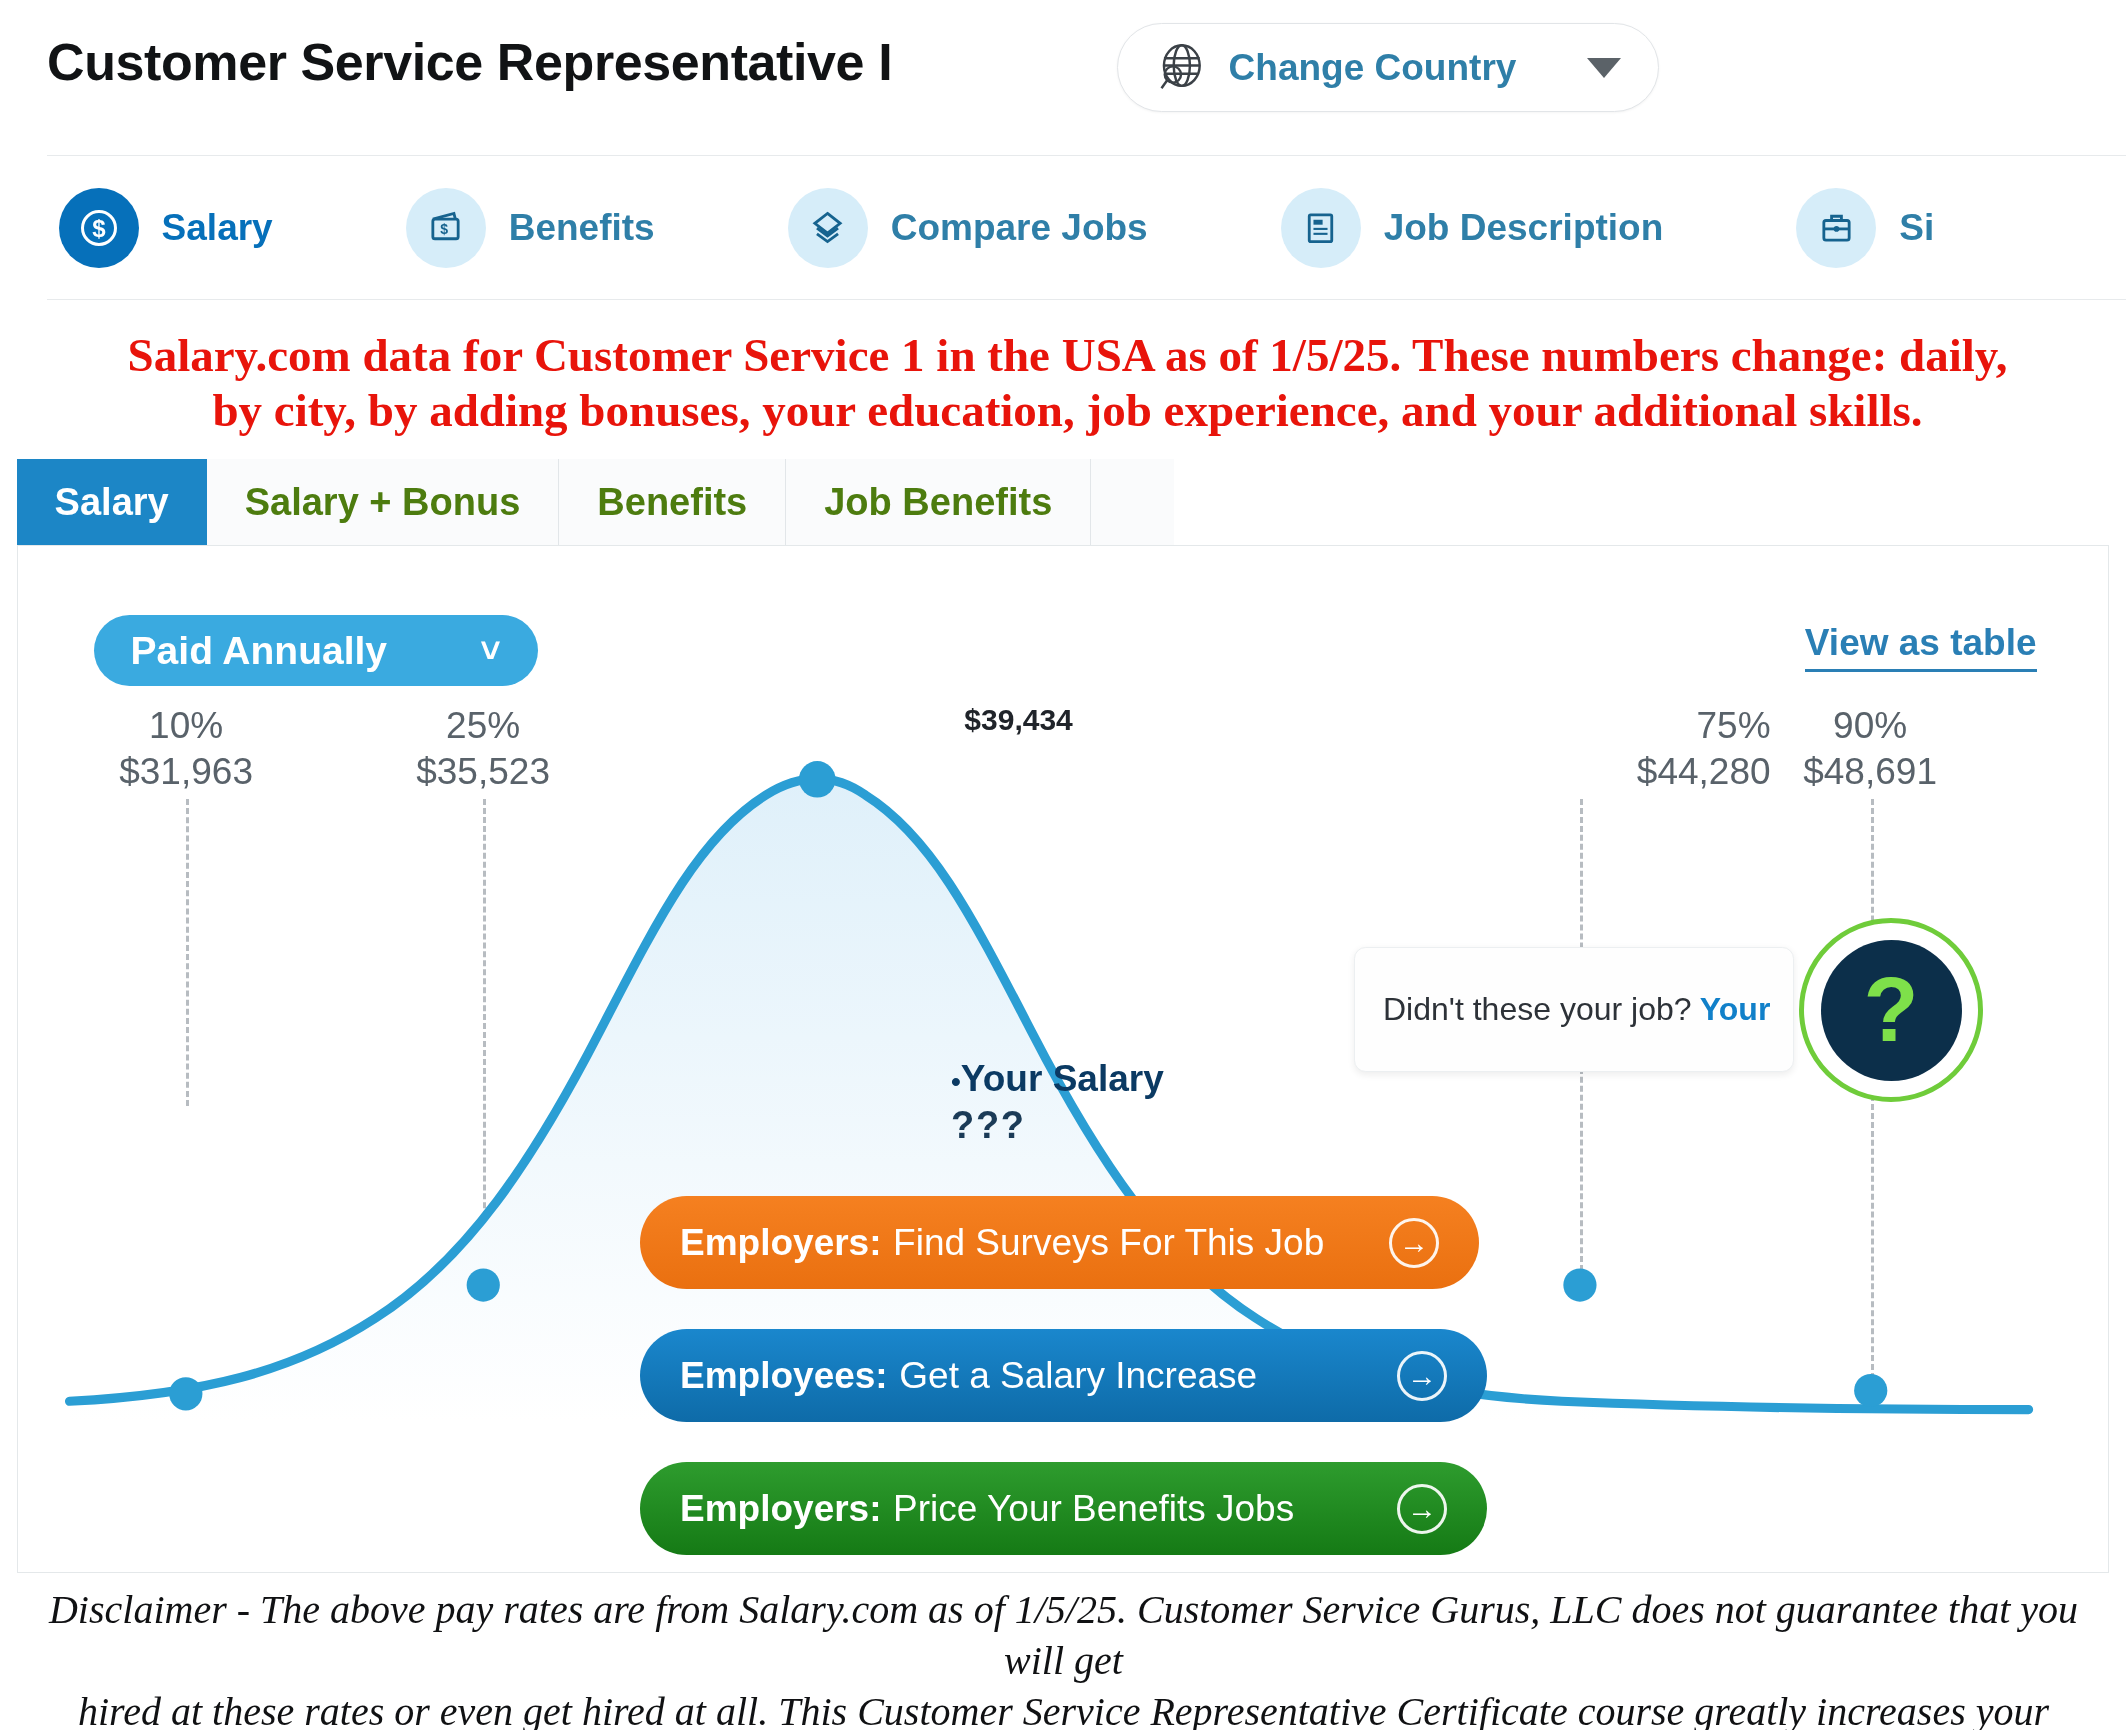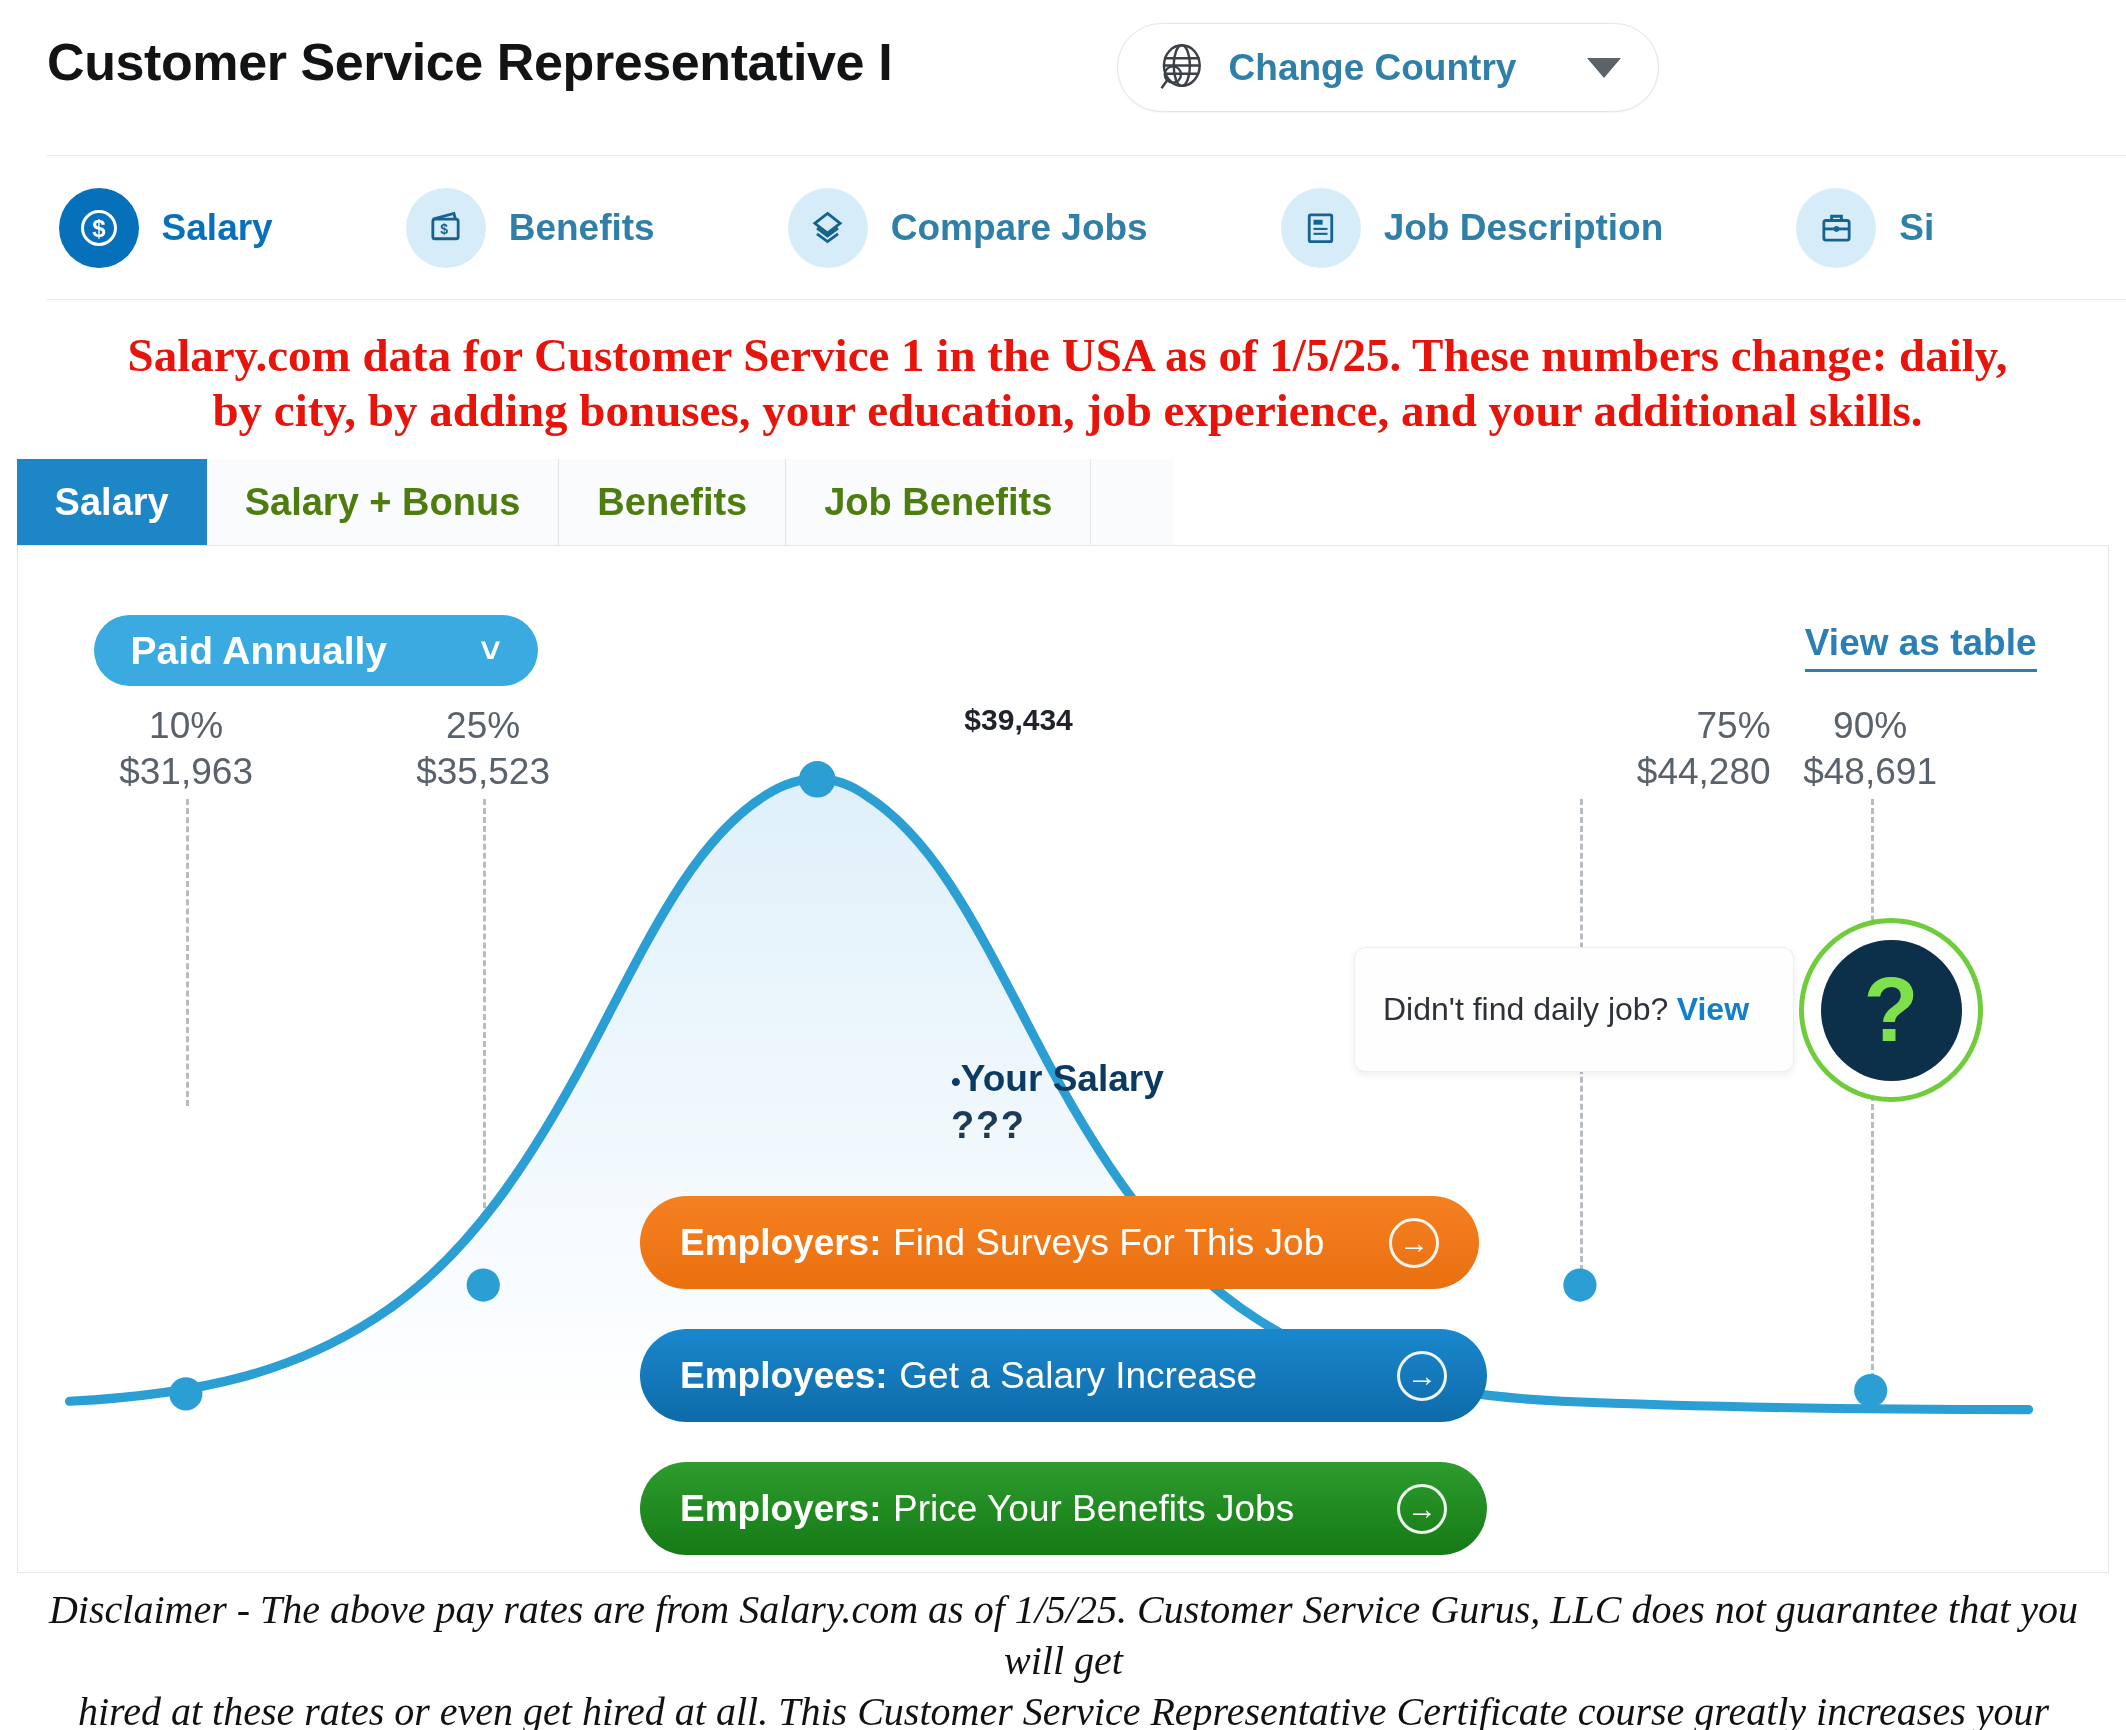--- a/index.html
+++ b/index.html
@@ -335,22 +335,22 @@
     </svg>
 
   </div>
 
   <div class="your-salary">
     <span><span class="dot-mark">•</span><span>Your Salary</span></span>
     <span class="ys-q">???</span>
   </div>
 
   <div class="tooltip">
-    <span>Didn't find daily job?</span>
-    <span class="tip-link">View</span>
+    <span>Didn't these your job?</span>
+    <span class="tip-link">Your</span>
   </div>
 
   <div class="qmark-wrap">
     <div class="qm-ring"></div>
     <div class="qm-core">?</div>
   </div>
 
   <div class="cta orange">
     <span class="lead">Employers:</span>
     <span class="rest">Find Surveys For This Job</span>

